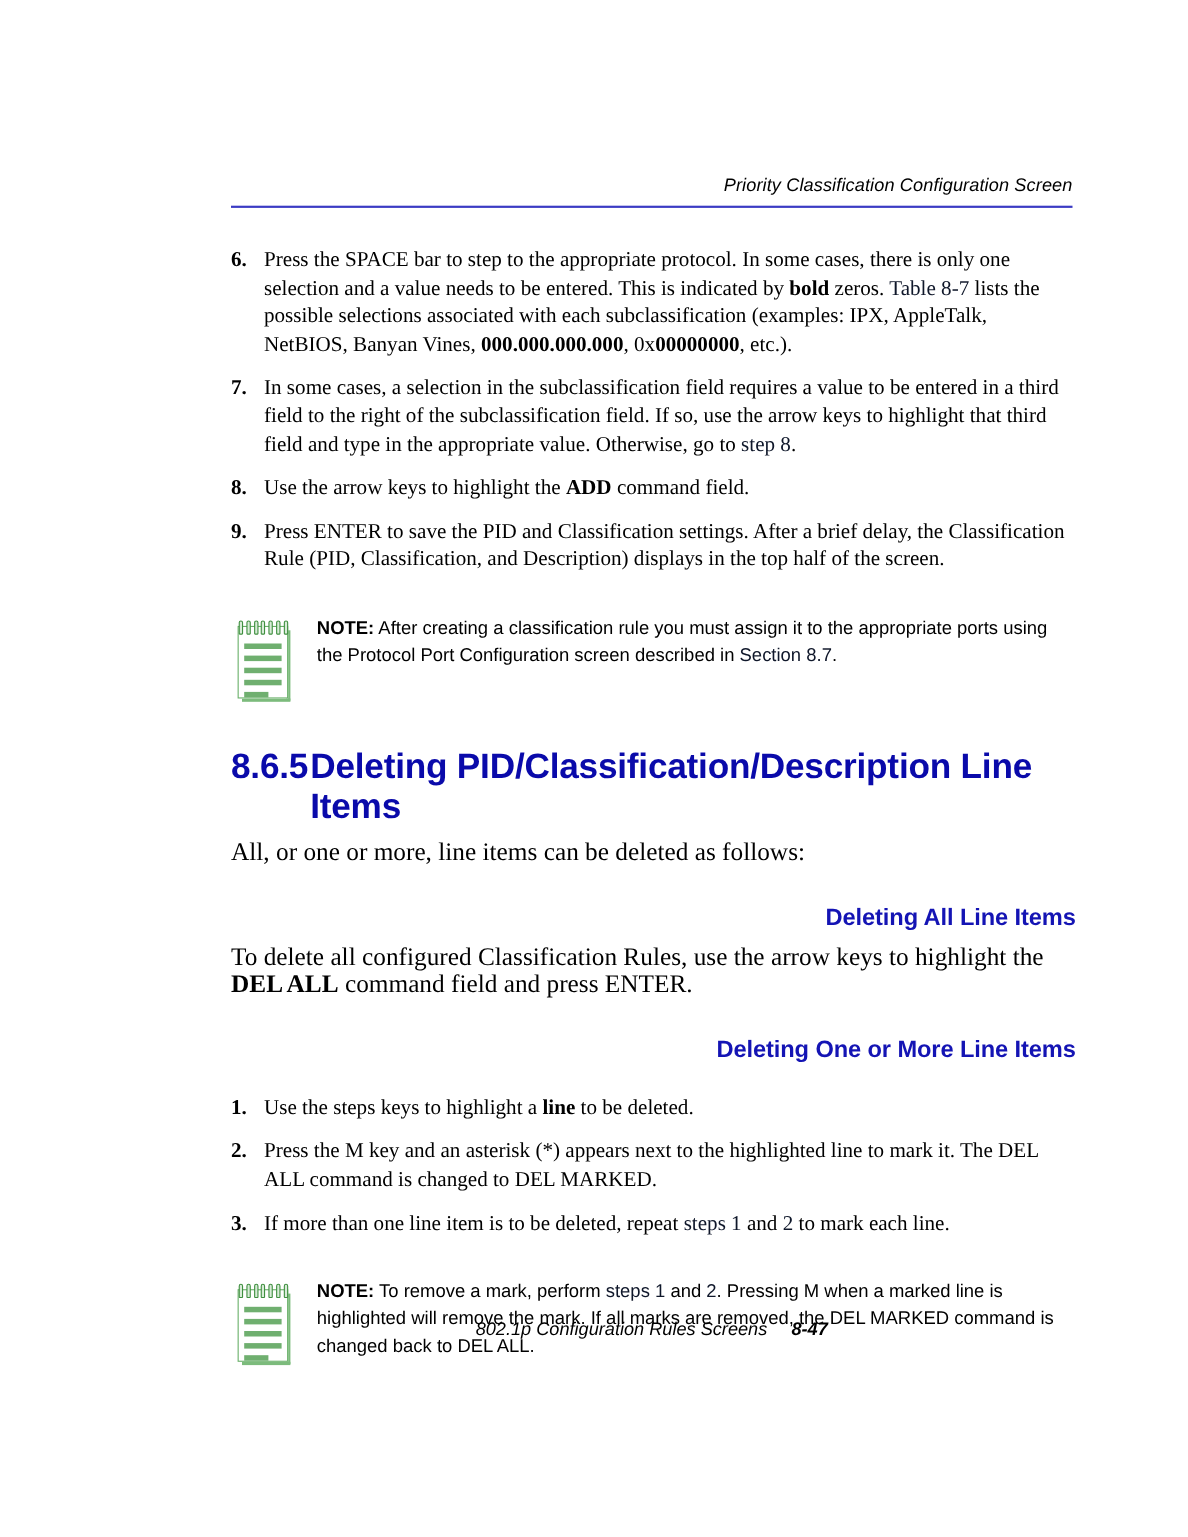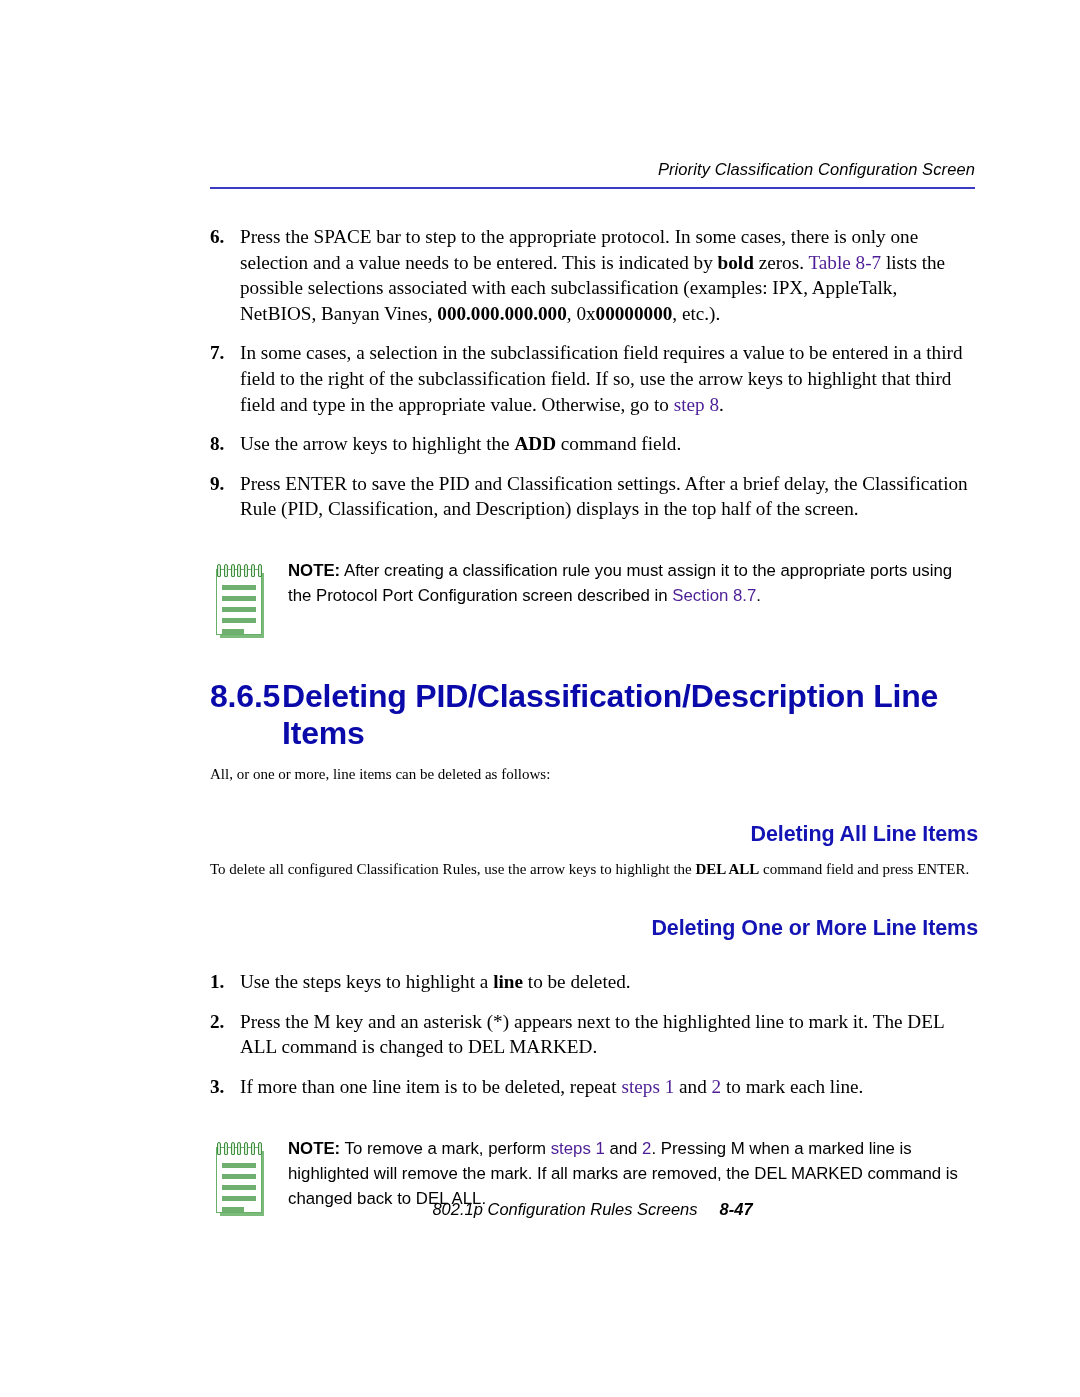--- a/index.html
+++ b/index.html
@@ -49,21 +49,21 @@
 
   
   .content {
     position: absolute;
     left: 175px;
     top: 224px;
     width: 768px;
   }
 
   p.body-text {
-    font-size: 15px;
+    font-size: 23px;
     line-height: 25.6px;
     margin: 0;
     text-align: left;
   }
 
   
   .ol-item {
     display: flex;
     margin-bottom: 14px;
   }
@@ -74,21 +74,21 @@
     line-height: 25.6px;
     text-align: left;
   }
   .ol-body {
     flex: 1 1 auto;
     font-size: 19.2px;
     line-height: 25.6px;
   }
 
   b, .b { font-weight: bold; }
-  .lnk { color: #4c1d95; }
+  .lnk { color: #0f172a; }
 
   
   .note {
     display: flex;
     align-items: flex-start;
   }
   .note-icon {
     flex: 0 0 60px;
     width: 60px;
     height: 78px;

